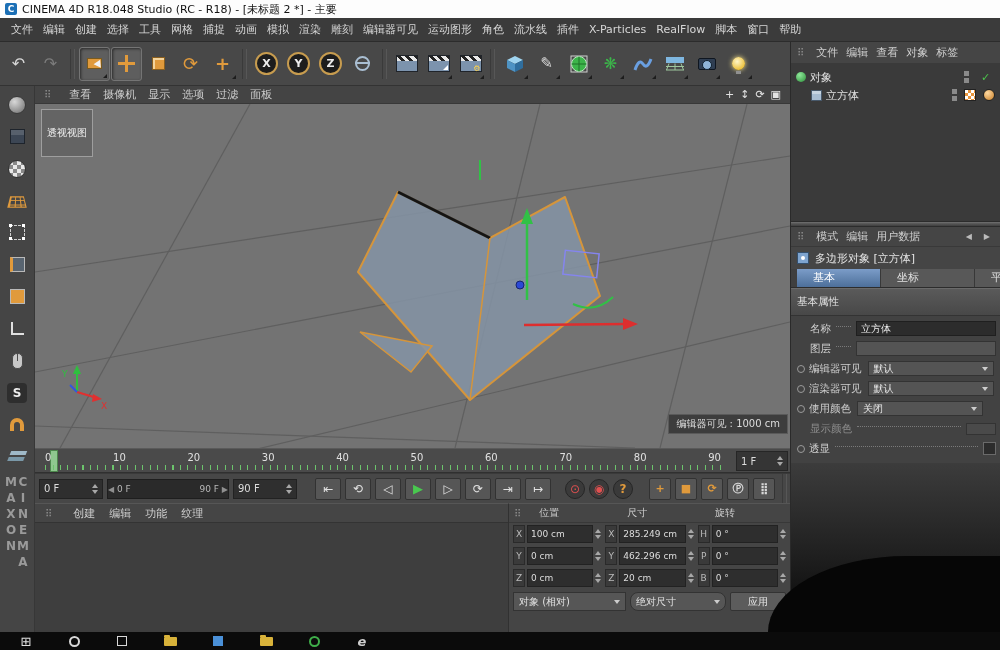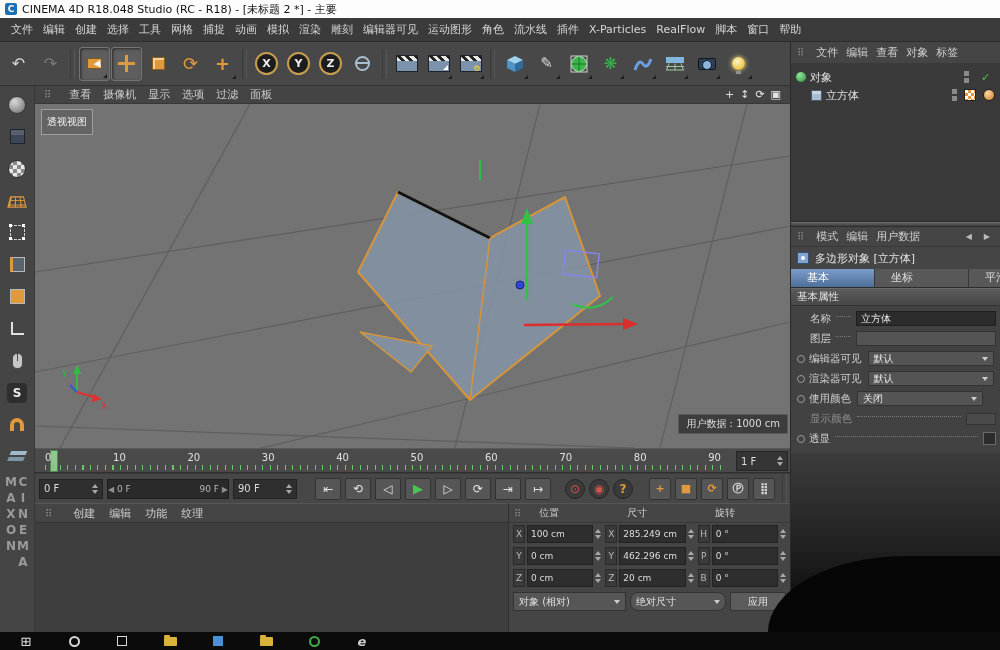--- a/index.html
+++ b/index.html
@@ -87,21 +87,21 @@
 
   
   .vp-menubar{position:absolute;left:35px;top:86px;width:755px;height:18px;background:#444;
     border-bottom:1px solid #383838;display:flex;align-items:center;font-size:11px;color:#cfcfcf;padding:0 3px;}
   .vp-menubar span{padding:1px 6px;}
   .handle{color:#8a8a8a;font-size:10px;padding:0 2px;}
   .vp-nav{margin-left:auto;display:flex;gap:6px;padding-right:6px;}
   .vp-nav span{font-size:11px;color:#e2e2e2;padding:0;}
   .viewport{position:absolute;left:35px;top:104px;width:755px;height:344px;background:#737373;overflow:hidden;}
   .view-label{position:absolute;left:6px;top:5px;border:1px solid #9e9e9e;background:rgba(88,88,88,.55);
-    color:#f0f0f0;font-size:10px;padding:5px 5px;}
+    color:#f0f0f0;font-size:10px;padding:16px 5px;}
   .grid-box{position:absolute;right:2px;bottom:14px;background:#3d3d3d;border:1px solid #5a5a5a;
     color:#ddd;font-size:10px;padding:2px 7px;}
 
   
   .ruler{position:absolute;left:35px;top:448px;width:755px;height:25px;background:#4a4a4a;
     border-top:1px solid #5a5a5a;border-bottom:1px solid #303030;}
   .ruler::after{content:"";position:absolute;left:10px;right:64px;bottom:2px;height:5px;
     background:repeating-linear-gradient(90deg,#6cc46c 0 1px,transparent 1px 7.5px);}
   .ruler-ticks{position:absolute;left:10px;top:3px;width:676px;display:flex;
     justify-content:space-between;font-size:10px;color:#e0e0e0;}
@@ -183,22 +183,22 @@
   .attr-nav{margin-left:auto;display:flex;gap:4px;padding-right:4px;font-size:8px;color:#bbb;}
   .attr-title{height:22px;display:flex;align-items:center;gap:6px;font-size:11px;color:#e4e4e4;
     padding:0 6px;flex:none;}
   .attr-obj-icon{width:12px;height:12px;background:#7ea4cf;border:1px solid #34506e;position:relative;flex:none;}
   .attr-obj-icon::after{content:"";position:absolute;left:3px;top:3px;width:4px;height:4px;border-radius:50%;background:#fff;}
   .attr-tabs{display:flex;height:19px;background:#3f3f3f;border-bottom:1px solid #2c2c2c;overflow:hidden;flex:none;}
   .tab{flex:none;width:84px;line-height:18px;padding-left:16px;background:#585858;color:#e0e0e0;
     font-size:11px;border-right:1px solid #383838;white-space:nowrap;}
   .tab.t2{width:94px;}
   .tab.t3{width:90px;}
-  .tab.active{background:linear-gradient(#7b9cc8,#4d6f9a);color:#fff;}
-  .attr-section{height:18px;background:linear-gradient(#5a5a5a,#484848);border-top:1px solid #6a6a6a;
+  .tab.active{background:linear-gradient(#7b9cc8,#4d6f9a);color:#fff;margin-left:6px;}
+  .attr-section{height:28px;background:linear-gradient(#5a5a5a,#484848);border-top:1px solid #6a6a6a;
     border-bottom:1px solid #333;font-size:10.5px;color:#e4e4e4;padding:0 6px;display:flex;align-items:center;flex:none;}
   .attr-rows{background:#424242;padding:4px 4px 6px 6px;display:flex;flex-direction:column;gap:3px;flex:none;}
   .arow{display:flex;align-items:center;height:17px;font-size:10.5px;color:#cfcfcf;}
   .arow .gray{color:#8d8d8d;}
   .dotc{width:8px;height:8px;border:1px solid #9a9a9a;border-radius:50%;margin-right:4px;flex:none;}
   .no-dot{width:13px;flex:none;}
   .leader{flex:1;border-bottom:1px dotted #7a7a7a;margin:0 5px 4px 5px;height:1px;min-width:6px;}
   .actrl-input{width:140px;height:15px;background:#2c2c2c;border:1px solid #1f1f1f;color:#ececec;
     font-size:10px;padding:0 4px;display:flex;align-items:center;flex:none;}
   .actrl-btn{width:140px;height:15px;background:#545454;border:1px solid #333;flex:none;}
@@ -448,21 +448,21 @@
         <line x1="42" y1="288" x2="42" y2="266" stroke="#2fbf3f" stroke-width="2"></line>
         <polygon points="42,261 38,270 46,270" fill="#2fbf3f"></polygon>
         <line x1="42" y1="288" x2="62" y2="294" stroke="#e03030" stroke-width="2"></line>
         <polygon points="67,295 58,290 57,298" fill="#e03030"></polygon>
         <line x1="42" y1="288" x2="35" y2="281" stroke="#3355e0" stroke-width="2"></line>
         <text x="27" y="273" fill="#2fbf3f" font-size="9">Y</text>
         <text x="66" y="305" fill="#e03030" font-size="9">X</text>
       </g>
     </svg>
     <div class="view-label">透视视图</div>
-    <div class="grid-box">用户数据 : 1000 cm</div>
+    <div class="grid-box">编辑器可见 : 1000 cm</div>
   </div>
 
   <div class="ruler">
     <div class="playhead"></div>
     <div class="ruler-ticks">
         <span class="rtick">0</span>
         <span class="rtick">10</span>
         <span class="rtick">20</span>
         <span class="rtick">30</span>
         <span class="rtick">40</span>

